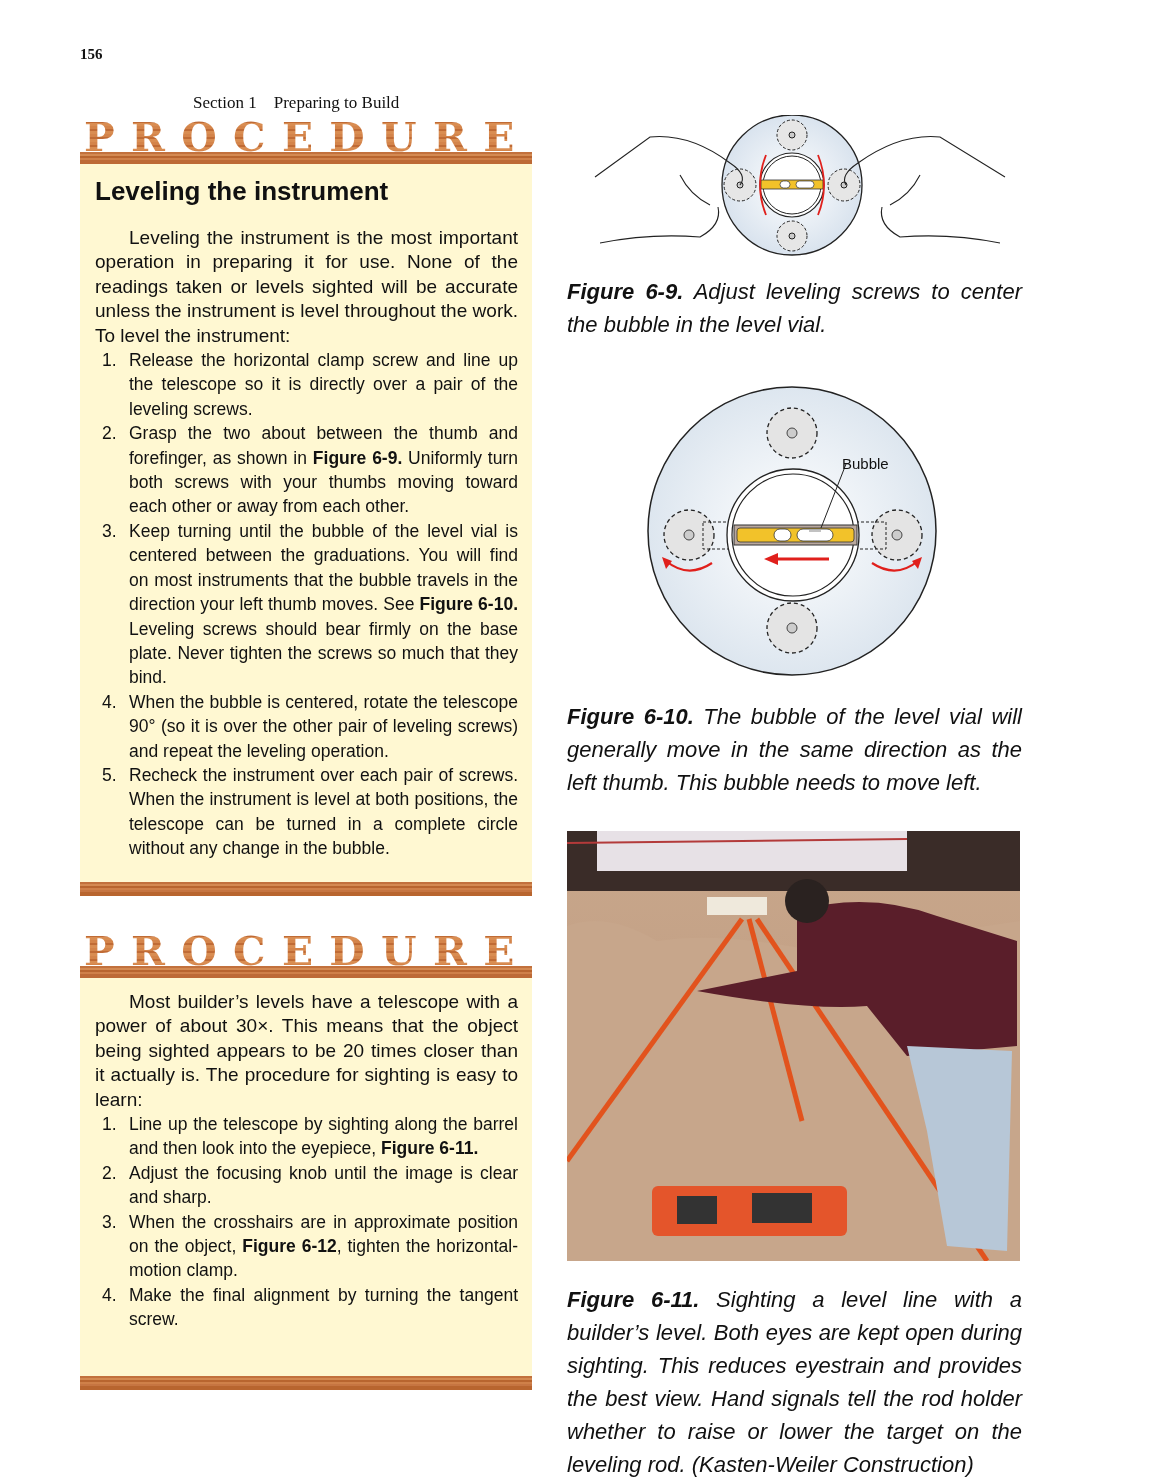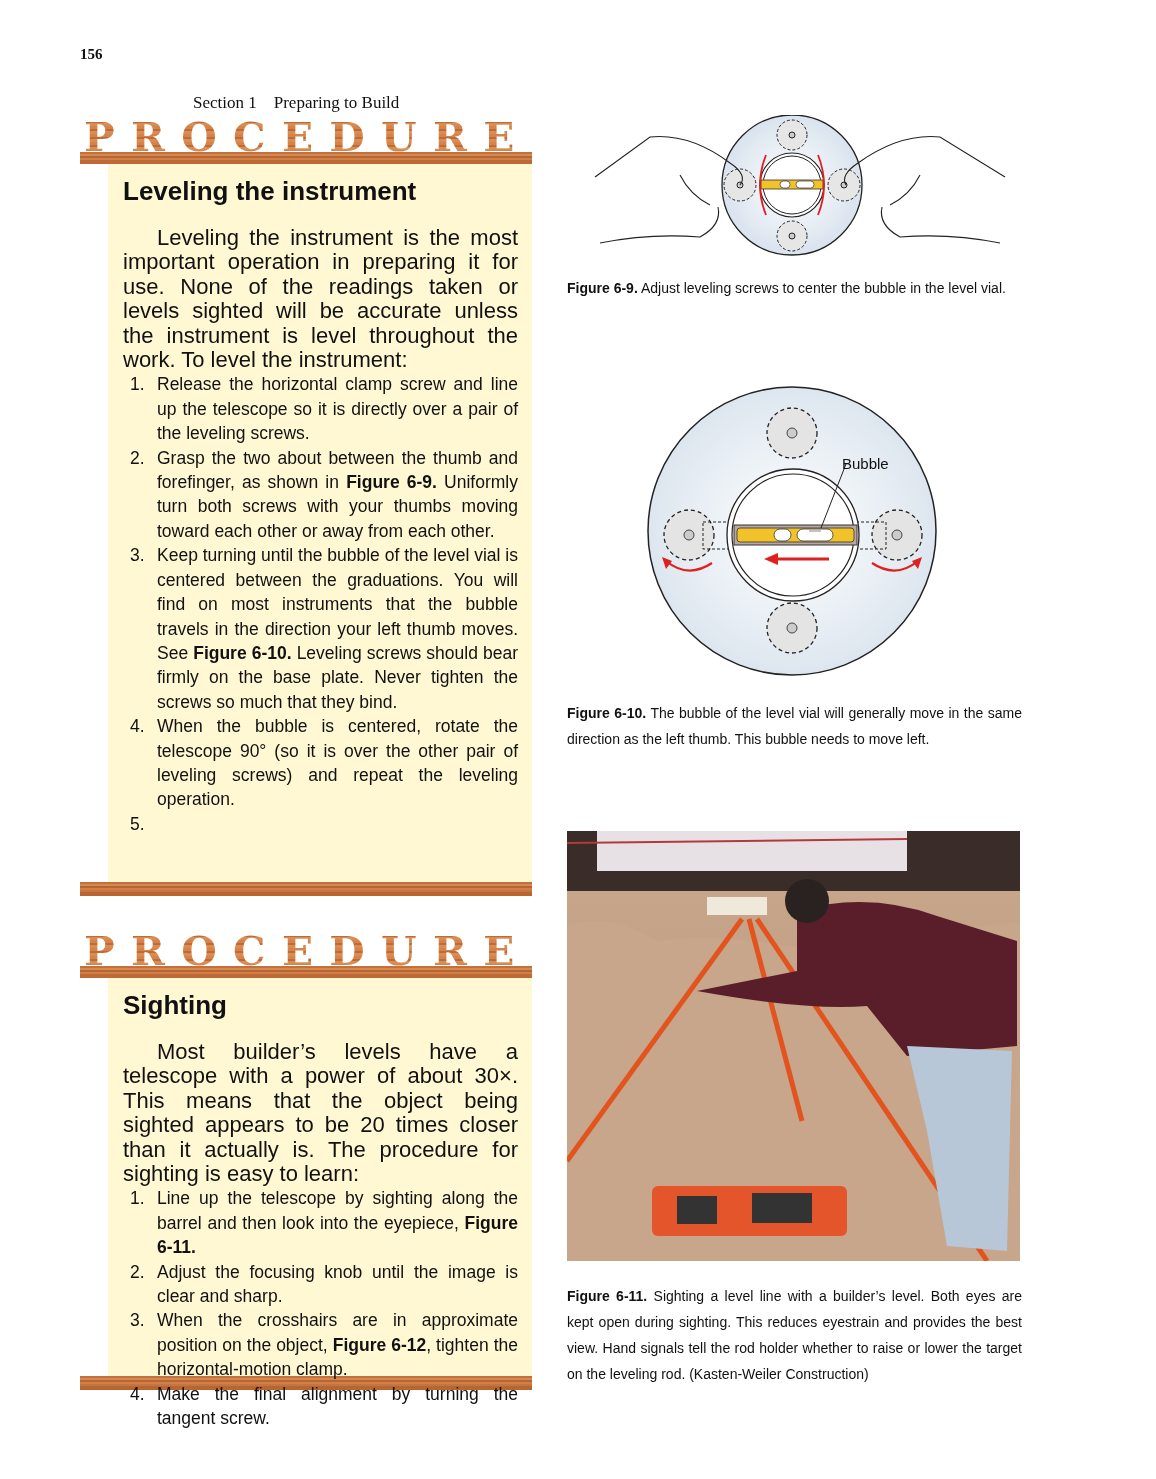--- a/index.html
+++ b/index.html
@@ -13,32 +13,32 @@
   .proc { position: absolute; left: 80px; width: 452px; }
   .proc-banner { position: relative; height: 46px; }
   .proc-word { position: absolute; left: 4px; top: 0; width: 448px; height: 36px;
                font-family: "DejaVu Serif", serif; font-weight: bold; font-size: 40px;
                letter-spacing: 16px; line-height: 38px; color: #c8733a;
                background: repeating-linear-gradient(180deg,#d4844a 0 3px,#c06b35 3px 5px,#d98d52 5px 8px);
                -webkit-background-clip: text; background-clip: text; -webkit-text-fill-color: transparent;
                transform: scaleX(1.02); transform-origin: left; }
   .plank { position: absolute; left: 0; right: 0; bottom: 0; height: 12px;
            background: repeating-linear-gradient(180deg,#c2713d 0 2px,#d48a52 2px 4px,#b8652f 4px 6px,#cf8049 6px 8px,#bd6a36 8px 12px); }
-  .proc-body { background: #fff8d2; padding: 12px 14px 12px 15px; margin-left: 28px; }
+  .proc-body { background: #fff8d2; padding: 12px 14px 12px 15px; }
   .proc-footer { height: 14px;
            background: repeating-linear-gradient(180deg,#c2713d 0 2px,#d48a52 2px 4px,#b8652f 4px 6px,#cf8049 6px 8px,#c67542 8px 10px,#b8652f 10px 14px); }
   .proc-heading { font-weight: bold; font-size: 26px; margin: 0 0 20px 0; line-height: 30px; }
-  .para { font-size: 22px; line-height: 24.4px; text-align: justify; text-indent: 34px; margin: 0; }
+  .para { font-size: 19px; line-height: 24.4px; text-align: justify; text-indent: 34px; margin: 0; }
   ol.steps { list-style: none; margin: 0; padding: 0; }
   ol.steps li { position: relative; padding-left: 34px; font-size: 17.5px; line-height: 24.4px; text-align: justify; }
   ol.steps li .num { position: absolute; left: 7px; top: 0; }
   b { font-weight: bold; }
 
   .fig { position: absolute; left: 567px; width: 455px; }
-  .caption { font-size: 14px; line-height: 26px; text-align: justify; }
+  .caption { font-size: 22px; line-height: 33px; text-align: justify; font-style: italic; }
   .photo { position: absolute; left: 567px; top: 831px; width: 453px; height: 430px; overflow: hidden; }
 </style>
 </head>
 <body>
 
 <div class="running-head">
   <span class="page-num">156</span>
   <span class="section-title" style="white-space:pre">Section 1    Preparing to Build</span>
 </div>
 
@@ -48,33 +48,32 @@
     <div class="plank"></div>
   </div>
   <div class="proc-body" style="height:694px;">
     <h2 class="proc-heading">Leveling the instrument</h2>
     <p class="para">Leveling the instrument is the most important operation in preparing it for use. None of the readings taken or levels sighted will be accurate unless the instrument is level throughout the work. To level the instrument:</p>
     <ol class="steps">
       <li><span class="num">1.</span><span>Release the horizontal clamp screw and line up the telescope so it is directly over a pair of the leveling screws.</span></li>
       <li><span class="num">2.</span><span>Grasp the two about between the thumb and forefinger, as shown in </span><b>Figure 6-9.</b><span> Uniformly turn both screws with your thumbs moving toward each other or away from each other.</span></li>
       <li><span class="num">3.</span><span>Keep turning until the bubble of the level vial is centered between the graduations. You will find on most instruments that the bubble travels in the direction your left thumb moves. See </span><b>Figure 6-10.</b><span> Leveling screws should bear firmly on the base plate. Never tighten the screws so much that they bind.</span></li>
       <li><span class="num">4.</span><span>When the bubble is centered, rotate the telescope 90° (so it is over the other pair of leveling screws) and repeat the leveling operation.</span></li>
-      <li><span class="num">5.</span></li>
+      <li><span class="num">5.</span><span>Recheck the instrument over each pair of screws. When the instrument is level at both positions, the telescope can be turned in a complete circle without any change in the bubble.</span></li>
     </ol>
   </div>
   <div class="proc-footer"></div>
 </div>
 
 <div class="proc" style="top:932px;">
   <div class="proc-banner">
     <div class="proc-word">PROCEDURE</div>
     <div class="plank"></div>
   </div>
   <div class="proc-body" style="height:374px;">
-    <h2 class="proc-heading">Sighting</h2>
     <p class="para">Most builder’s levels have a telescope with a power of about 30×. This means that the object being sighted appears to be 20 times closer than it actually is. The procedure for sighting is easy to learn:</p>
     <ol class="steps">
       <li><span class="num">1.</span><span>Line up the telescope by sighting along the barrel and then look into the eyepiece, </span><b>Figure 6-11.</b></li>
       <li><span class="num">2.</span><span>Adjust the focusing knob until the image is clear and sharp.</span></li>
       <li><span class="num">3.</span><span>When the crosshairs are in approximate position on the object, </span><b>Figure 6-12</b><span>, tighten the horizontal-motion clamp.</span></li>
       <li><span class="num">4.</span><span>Make the final alignment by turning the tangent screw.</span></li>
     </ol>
   </div>
   <div class="proc-footer"></div>
 </div>

